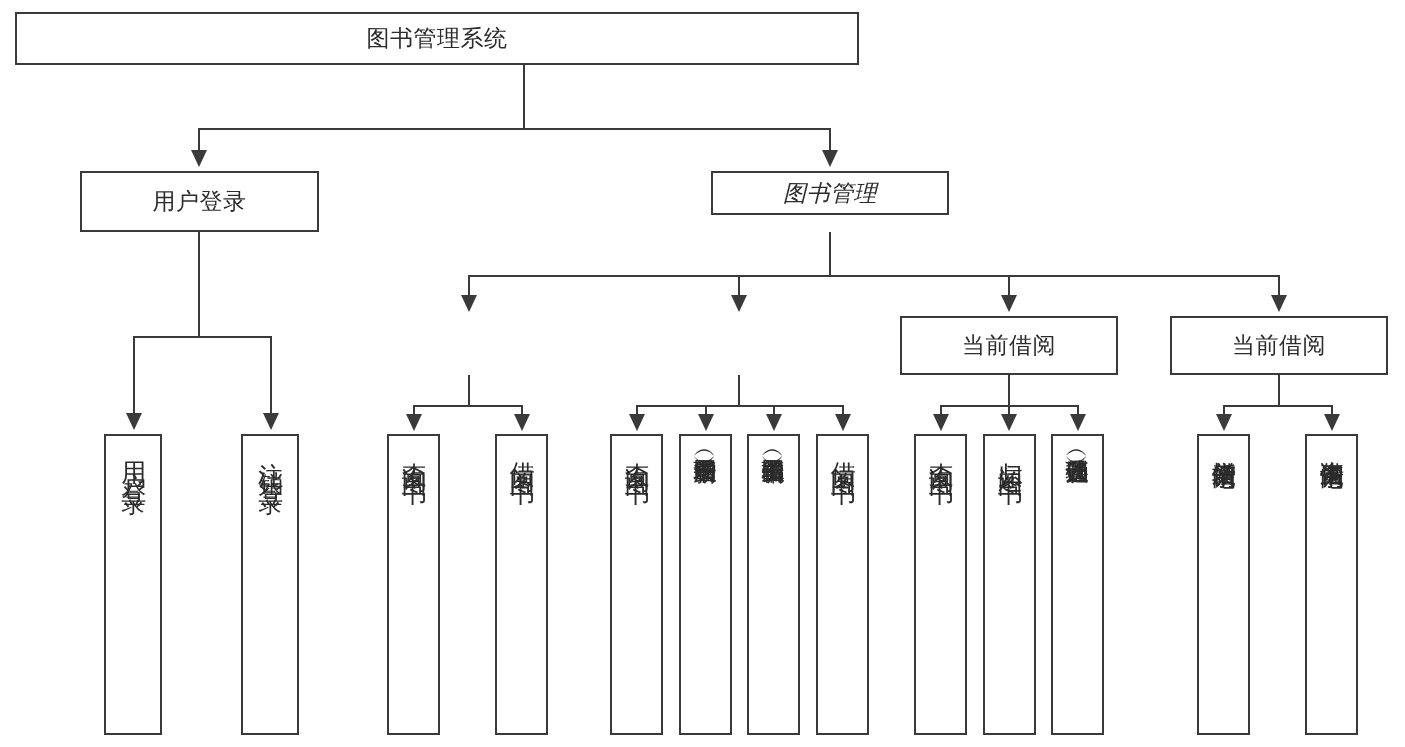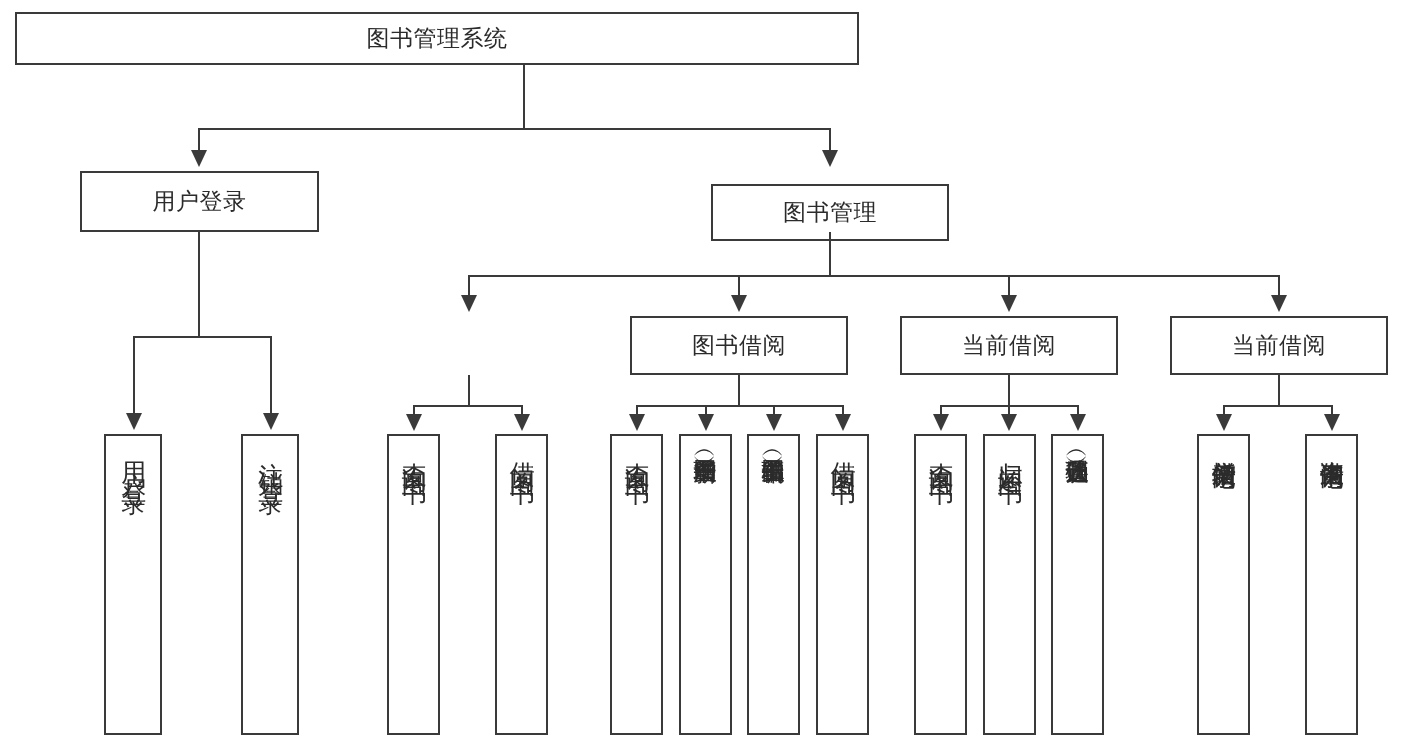--- a/index.html
+++ b/index.html
@@ -100,21 +100,21 @@
   <div class="ln h" style="left:198px; top:128px; width:633px;"></div>
 
   <div class="ln v" style="left:198px; top:128px; height:25px;"></div>
   <div class="arrow" style="left:191px; top:150px;"></div>
   <div class="ln v" style="left:829px; top:128px; height:25px;"></div>
   <div class="arrow" style="left:822px; top:150px;"></div>
 
   <div class="node h" style="left:80px; top:171px; width:239px; height:61px;">
     <span class="label">用户登录</span>
   </div>
-  <div class="node h" style="left:711px; top:184px; width:238px; height:57px;">
+  <div class="node h" style="left:711px; top:171px; width:238px; height:44px;font-style:italic;">
     <span class="label">图书管理</span>
   </div>
 
   <div class="ln v" style="left:198px; top:232px; height:105px;"></div>
   <div class="ln h" style="left:133px; top:336px; width:138px;"></div>
   <div class="ln v" style="left:133px; top:336px; height:80px;"></div>
   <div class="arrow" style="left:126px; top:413px;"></div>
   <div class="ln v" style="left:270px; top:336px; height:80px;"></div>
   <div class="arrow" style="left:263px; top:413px;"></div>
 
@@ -130,23 +130,20 @@
 
   <div class="ln v" style="left:468px; top:275px; height:22px;"></div>
   <div class="arrow" style="left:461px; top:295px;"></div>
   <div class="ln v" style="left:738px; top:275px; height:22px;"></div>
   <div class="arrow" style="left:731px; top:295px;"></div>
   <div class="ln v" style="left:1008px; top:275px; height:22px;"></div>
   <div class="arrow" style="left:1001px; top:295px;"></div>
   <div class="ln v" style="left:1278px; top:275px; height:22px;"></div>
   <div class="arrow" style="left:1271px; top:295px;"></div>
 
-  <div class="node h" style="left:630px; top:316px; width:218px; height:59px;">
-    <span class="label">图书借阅</span>
-  </div>
   <div class="node h" style="left:900px; top:316px; width:218px; height:59px;">
     <span class="label">当前借阅</span>
   </div>
   <div class="node h" style="left:1170px; top:316px; width:218px; height:59px;">
     <span class="label">当前借阅</span>
   </div>
 
   <div class="ln v" style="left:468px; top:375px; height:31px;"></div>
   <div class="ln h" style="left:413px; top:405px; width:110px;"></div>
   <div class="ln v" style="left:413px; top:405px; height:12px;"></div>

